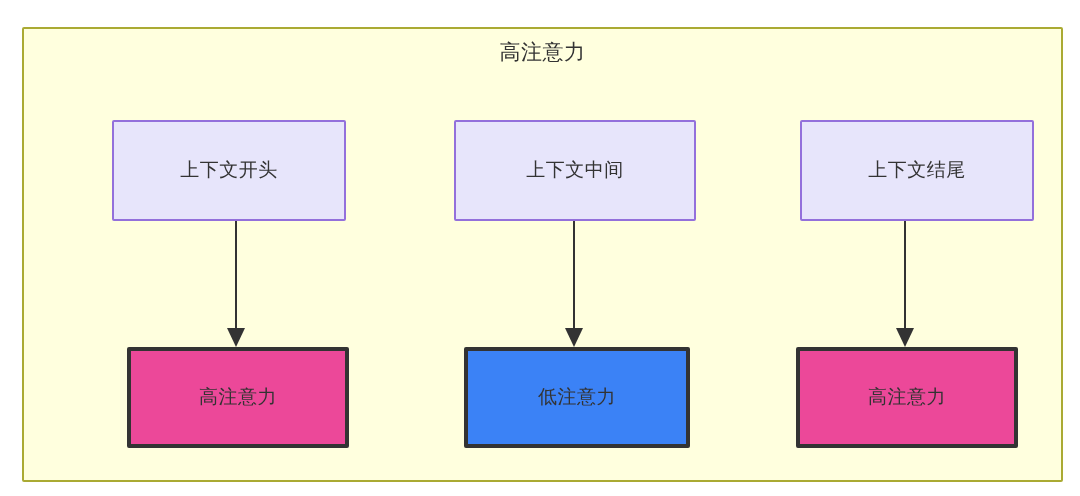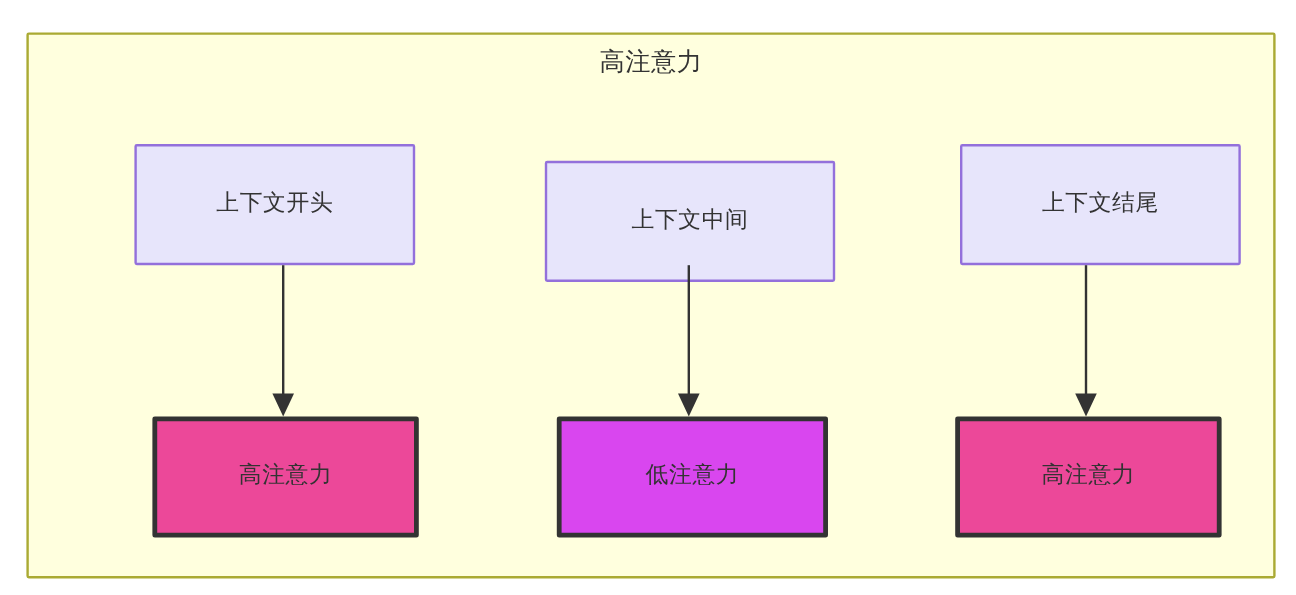--- a/index.html
+++ b/index.html
@@ -67,25 +67,25 @@
     height: 101px;
   }
 
   .node.attn {
     border: 4px solid #333333;
     border-radius: 2px;
     height: 101px;
   }
 
   .node.attn.high { background: #ec4899; }
-  .node.attn.low  { background: #d946ef; }
+  .node.attn.low  { background: #3b82f6; }
 
   
   #ctx-start  { left: 88px;  top: 91px; width: 234px; }
-  #ctx-middle { left: 430px; top: 105px; width: 242px; }
+  #ctx-middle { left: 430px; top: 91px; width: 242px; }
   #ctx-end    { left: 760px; top: 91px; width: 234px; margin-left: 16px; }
 
   
   #attn-start  { left: 103px; top: 318px; width: 222px; }
   #attn-middle { left: 440px; top: 318px; width: 226px; }
   #attn-end    { left: 772px; top: 318px; width: 222px; }
 
   
   .edge {
     position: absolute;

